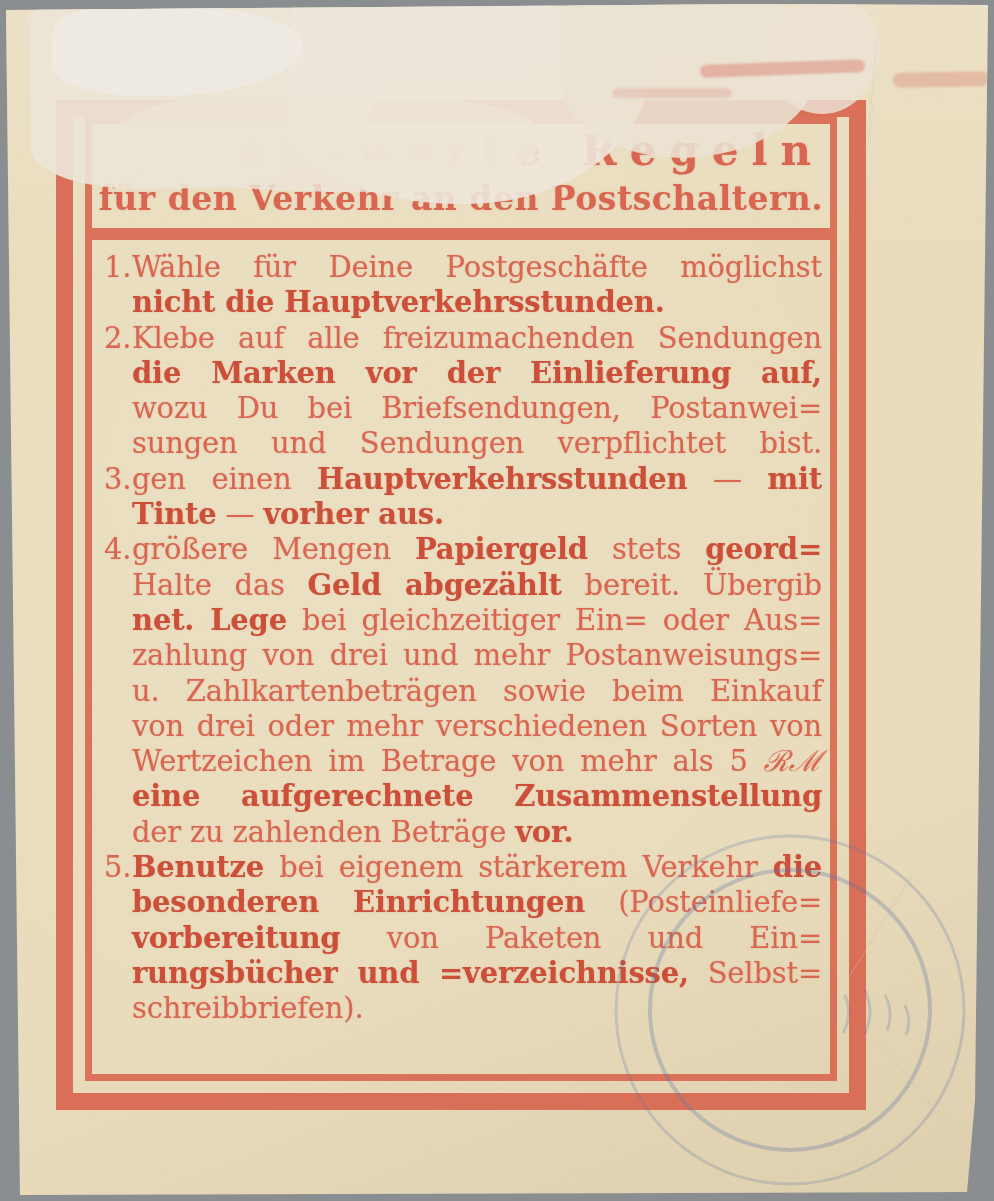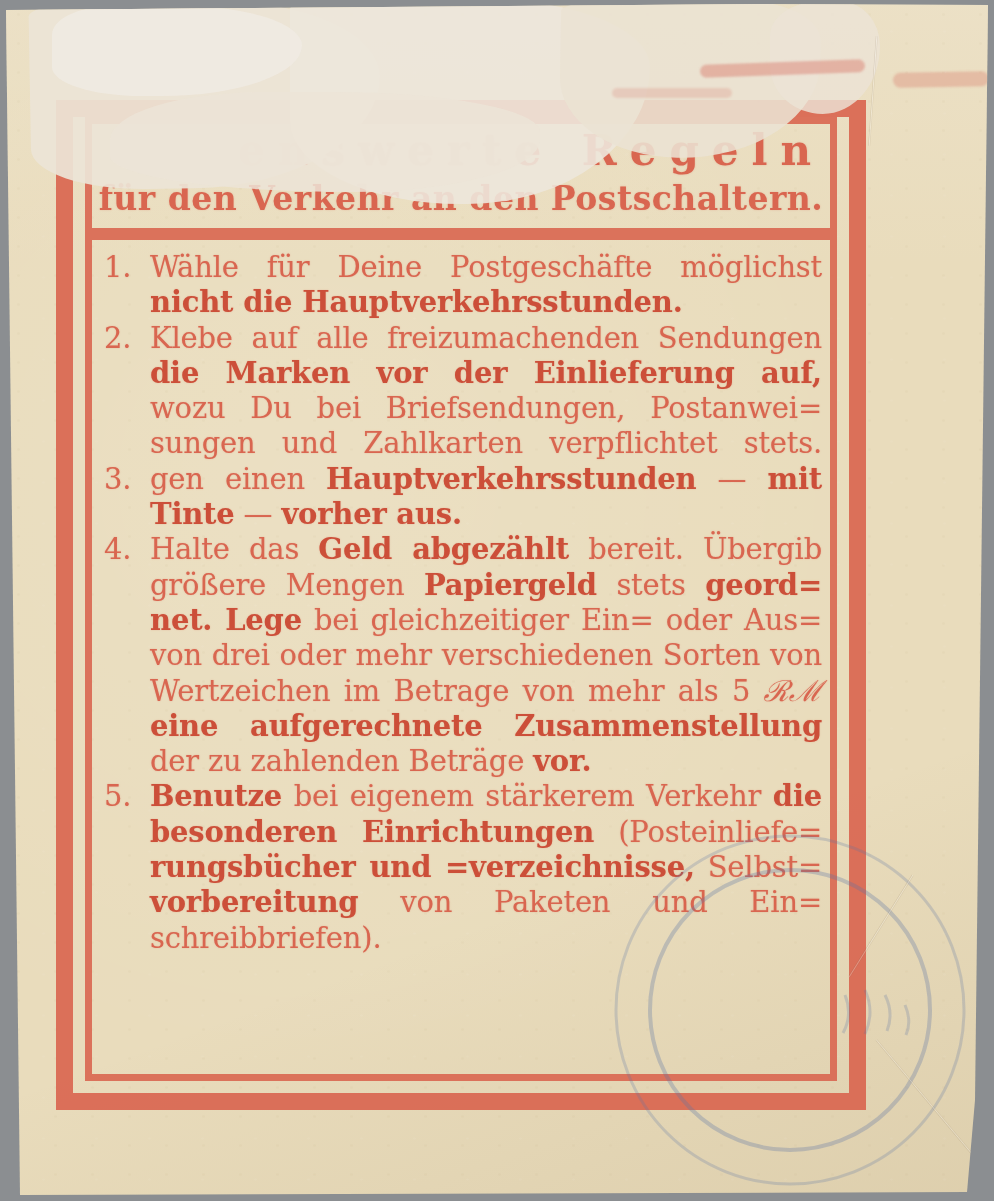--- a/index.html
+++ b/index.html
@@ -59,21 +59,21 @@
   }
   .rules{
     position:absolute;left:92px;top:241px;width:738px;height:840px;
     box-sizing:border-box;padding:9px 8px 0 12px;
     font-size:29px;line-height:35.3px;letter-spacing:-.2px;
     color:var(--ink_red,#d96650);
     text-shadow:0 0 1.5px rgba(217,102,80,.4);
   }
   .rule{position:relative;margin:0;}
   .rule .num{position:absolute;left:0;top:0;width:42px;}
-  .rule .rule-body{margin-left:46px;}
+  .rule .rule-body{margin-left:28px;}
   .line{white-space:normal;}
   .line.just{text-align:justify;text-align-last:justify;}
   .rules b{font-weight:bold;color:var(--ink_red_bold,#cc4f39);}
   .rm{font-style:italic;font-family:Liberation Serif, serif;}
   
   .tear{position:absolute;pointer-events:none;}
   .t1{left:30px;top:2px;width:350px;height:186px;background:#ece4d6;opacity:.93;
       border-radius:18% 62% 71% 44% / 8% 55% 78% 30%;transform:rotate(-1deg);}
   .t2{left:290px;top:0px;width:360px;height:204px;background:#ede7dc;opacity:.9;
       border-radius:30% 55% 62% 58% / 5% 40% 82% 50%;}
@@ -120,49 +120,51 @@
           <div class="line just">Wähle für Deine Postgeschäfte möglichst</div>
           <div class="line"><b>nicht die Hauptverkehrsstunden.</b></div>
         </div>
       </div>
       <div class="rule">
         <span class="num">2.</span>
         <div class="rule-body">
           <div class="line just">Klebe auf alle freizumachenden Sendungen</div>
           <div class="line just"><b>die Marken vor der Einlieferung auf,</b></div>
           <div class="line just">wozu Du bei Briefsendungen, Postanwei=</div>
-          <div class="line just">sungen und Zahlkarten verpflichtet stets.</div>
+          <div class="line just">sungen und Sendungen verpflichtet bist.</div>
         </div>
       </div>
       <div class="rule">
         <span class="num">3.</span>
         <div class="rule-body">
           <div class="line just">gen einen <b>Hauptverkehrsstunden</b> — <b>mit</b></div>
           <div class="line"><b>Tinte</b> — <b>vorher aus.</b></div>
         </div>
       </div>
       <div class="rule">
         <span class="num">4.</span>
         <div class="rule-body">
+          <div class="line just">größere Mengen <b>Papiergeld</b> stets <b>geord=</b></div>
           <div class="line just">Halte das <b>Geld abgezählt</b> bereit. Übergib</div>
-          <div class="line just">größere Mengen <b>Papiergeld</b> stets <b>geord=</b></div>
           <div class="line just"><b>net. Lege</b> bei gleichzeitiger Ein= oder Aus=</div>
+          <div class="line just">zahlung von drei und mehr Postanweisungs=</div>
+          <div class="line just">u. Zahlkartenbeträgen sowie beim Einkauf</div>
           <div class="line just">von drei oder mehr verschiedenen Sorten von</div>
           <div class="line just">Wertzeichen im Betrage von mehr als 5 <i class="rm">ℛℳ</i></div>
           <div class="line just"><b>eine aufgerechnete Zusammenstellung</b></div>
           <div class="line">der zu zahlenden Beträge <b>vor.</b></div>
         </div>
       </div>
       <div class="rule">
         <span class="num">5.</span>
         <div class="rule-body">
           <div class="line just"><b>Benutze</b> bei eigenem stärkerem Verkehr <b>die</b></div>
           <div class="line just"><b>besonderen Einrichtungen</b> (Posteinliefe=</div>
+          <div class="line just"><b>vorbereitung</b> von Paketen und Ein=</div>
           <div class="line just"><b>rungsbücher und =verzeichnisse,</b> Selbst=</div>
-          <div class="line just"><b>vorbereitung</b> von Paketen und Ein=</div>
           <div class="line">schreibbriefen).</div>
         </div>
       </div>
     </div>
 
   <svg class="stamp-svg" width="994" height="1201" viewBox="0 0 994 1201">
     <g fill="none" stroke="#5d76a6" stroke-width="4" opacity="0.30">
       <circle cx="790" cy="1010" r="140"></circle>
       <circle cx="790" cy="1010" r="174" stroke-width="3" opacity="0.8"></circle>
       <path d="M845 995 q8 20 -2 38 M865 990 q10 22 0 44 M885 995 q9 18 2 36 M905 1005 q7 16 1 30" stroke-width="3" opacity="0.8"></path>

